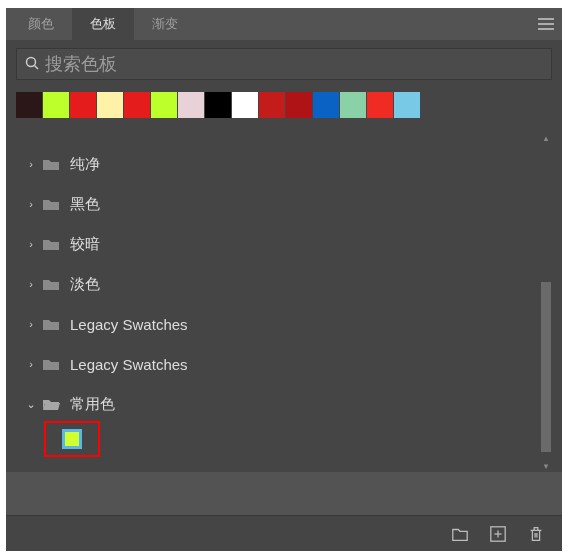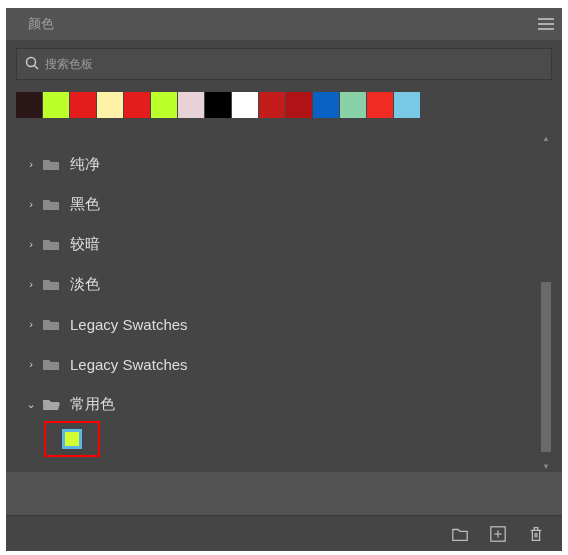--- a/index.html
+++ b/index.html
@@ -67,21 +67,21 @@
     color: #ccc;
     font-size: 13px;
     margin-right: 6px;
   }
   .search-row input {
     flex: 1;
     background: transparent;
     border: none;
     outline: none;
     color: #bef264;
-    font-size: 12px;
+    font-size: 18px;
   }
   .search-row input::placeholder { color: #9c9c9c; }
   .swatches {
     display: flex;
     margin-top: 12px;
     gap: 1px;
   }
   .swatch {
     width: 26px;
     height: 26px;
@@ -193,20 +193,22 @@
   .footer svg { width: 18px; height: 18px; }
   .footer svg * { stroke: #bdbdbd; fill: none; stroke-width: 1.4; }
 </style>
 </head>
 <body>
 
 <div class="panel">
 
   <div class="tabs">
     <div class="tab">颜色</div>
+    <div class="tab active">色板</div>
+    <div class="tab">渐变</div>
     <div class="menu-btn">
       <svg width="16" height="12" viewBox="0 0 16 12">
           <path d="M0 1h16M0 6h16M0 11h16" stroke="#ccc" stroke-width="1.5"></path>
         </svg>
     </div>
   </div>
 
   <div class="content">
 
     <div class="search-row">

